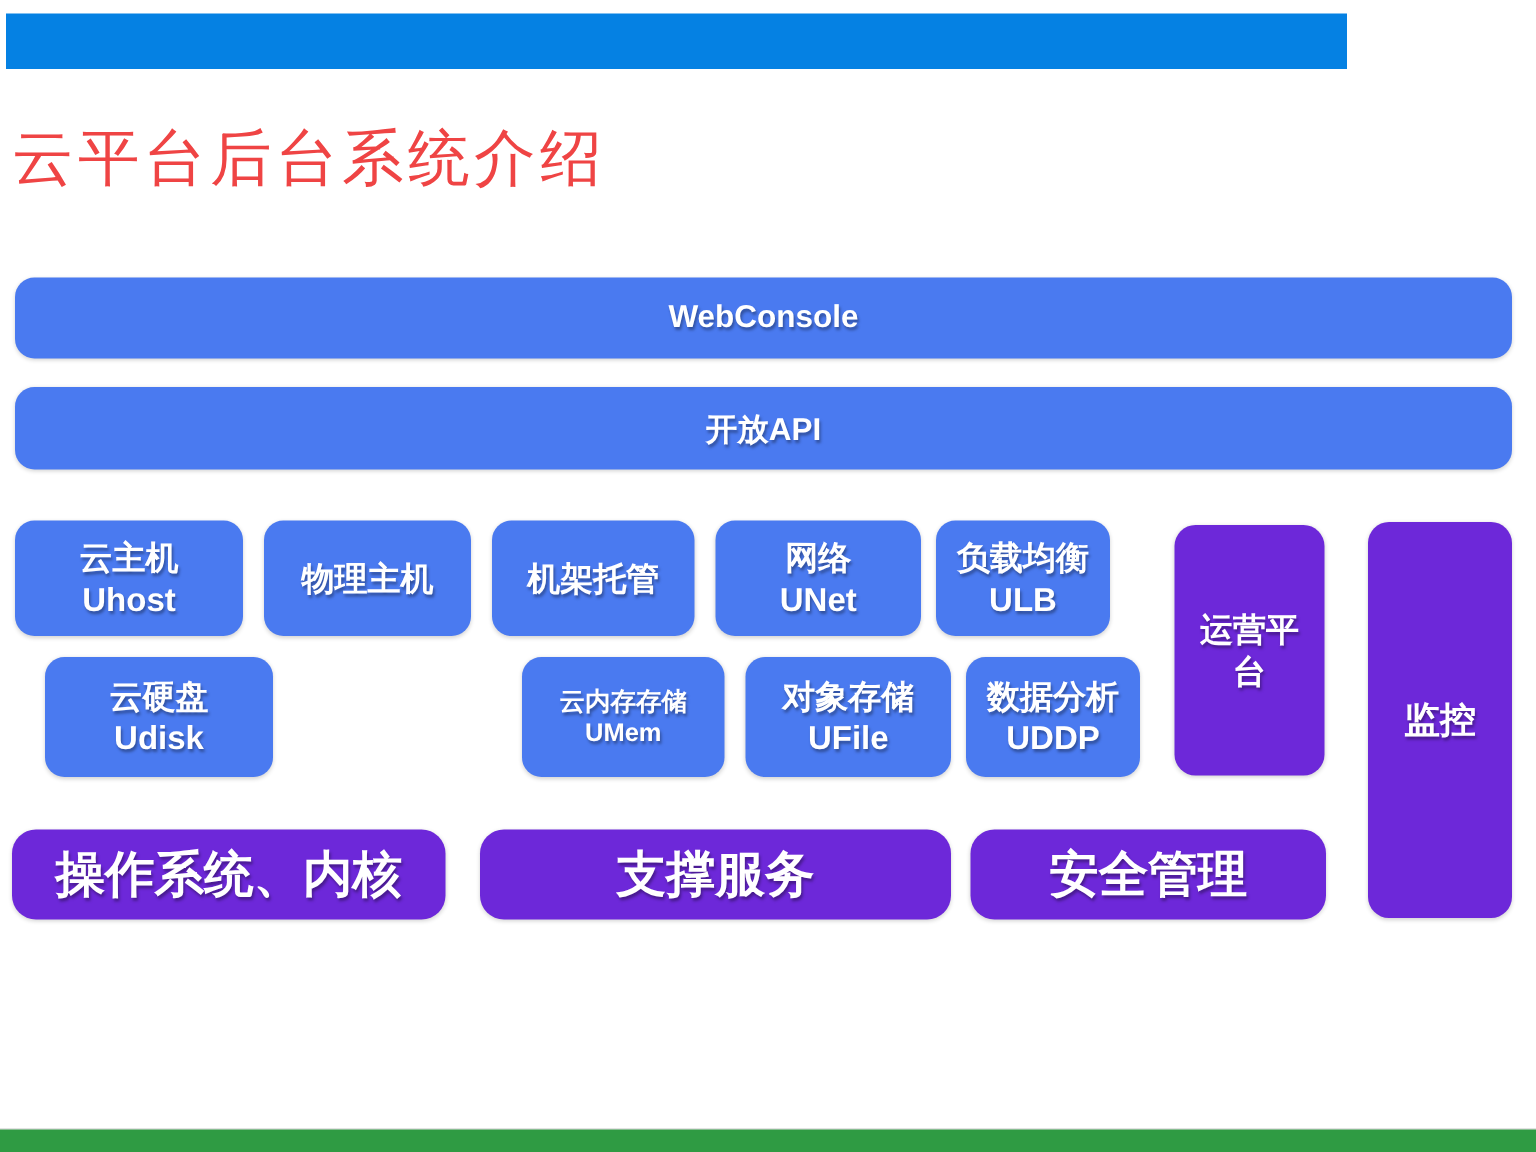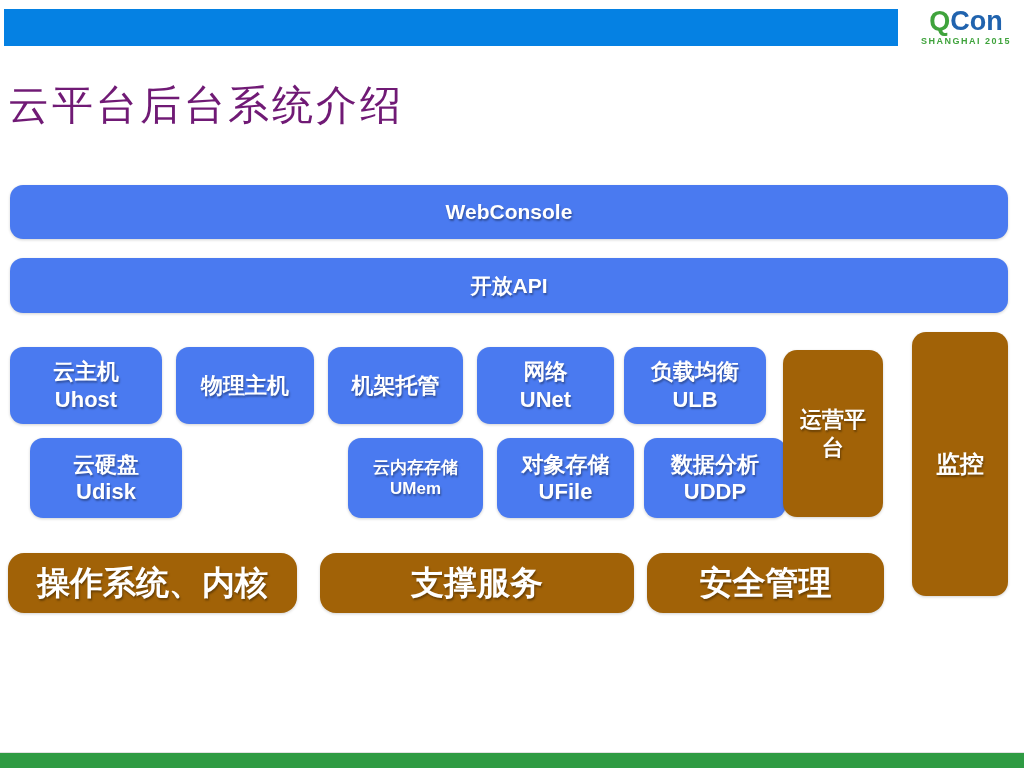--- a/index.html
+++ b/index.html
@@ -47,64 +47,64 @@
   }
 
   
   .title {
     position: absolute;
     left: 8px; top: 78px;
     margin: 0;
     font-size: 41px;
     font-weight: 200;
     letter-spacing: 3px;
-    color: #701a75;
+    color: #ef4444;
   }
 
   
   .box {
     position: absolute;
     color: #ffffff;
     display: flex;
     flex-direction: column;
     align-items: center;
     justify-content: center;
     text-align: center;
     font-weight: bold;
     text-shadow: 1px 2px 2px rgba(0,0,0,0.35);
     box-shadow: 0 1px 3px rgba(0,0,0,0.18);
     box-sizing: border-box;
   }
   .blue   { background: #4A7AF0; border-radius: 13px; }
-  .orange { background: #a16207; border-radius: 14px; }
+  .orange { background: #6d28d9; border-radius: 14px; }
   .green  { background: #5E9C38; border-radius: 14px; }
 
   
   .bar-webconsole { left: 10px; top: 185px; width: 998px; height: 54px; font-size: 21px; }
   .bar-api        { left: 10px; top: 258px; width: 998px; height: 55px; font-size: 21px; }
 
   
   .p { font-size: 22px; line-height: 1.25; }
   .r1 { top: 347px; height: 77px; }
   .r2 { top: 438px; height: 80px; margin-left: 20px; }
   .c1 { left: 10px;  width: 152px; }
   .c2 { left: 176px; width: 138px; }
   .c3 { left: 328px; width: 135px; }
   .c4 { left: 477px; width: 137px; }
-  .c5 { left: 624px; width: 142px; }
+  .c5 { left: 624px; width: 116px; }
   .small-label { font-size: 17px; align-items: center; }
 
   
   .ops-platform {
     left: 783px; top: 350px; width: 100px; height: 167px;
     font-size: 22px; line-height: 1.25;
   }
   .ops-platform .wrap { width: 72px; }
   .monitoring {
-    left: 912px; top: 332px; width: 96px; height: 264px;
+    left: 912px; top: 348px; width: 96px; height: 264px;
     font-size: 24px;
   }
 
   
   .fnd { top: 553px; height: 60px; font-size: 33px; border-radius: 16px; }
   .fnd1 { left: 8px;   width: 289px; }
   .fnd2 { left: 320px; width: 314px; }
   .fnd3 { left: 647px; width: 237px; }
 
   
@@ -121,26 +121,20 @@
     background: #2F9B43;
     border-top: 1px solid #e2e2e2;
   }
 </style>
 </head>
 <body>
 
 <div class="slide">
 
   <div class="top-bar"></div>
-  <div class="qcon">
-    <div class="qcon-main">
-      <span class="qcon-q">Q</span><span class="qcon-con">Con</span>
-    </div>
-    <div class="qcon-sub">SHANGHAI 2015</div>
-  </div>
 
   <h1 class="title">云平台后台系统介绍</h1>
 
   <div class="box blue bar-webconsole">
     <span>WebConsole</span>
   </div>
   <div class="box blue bar-api">
     <span>开放API</span>
   </div>
 

